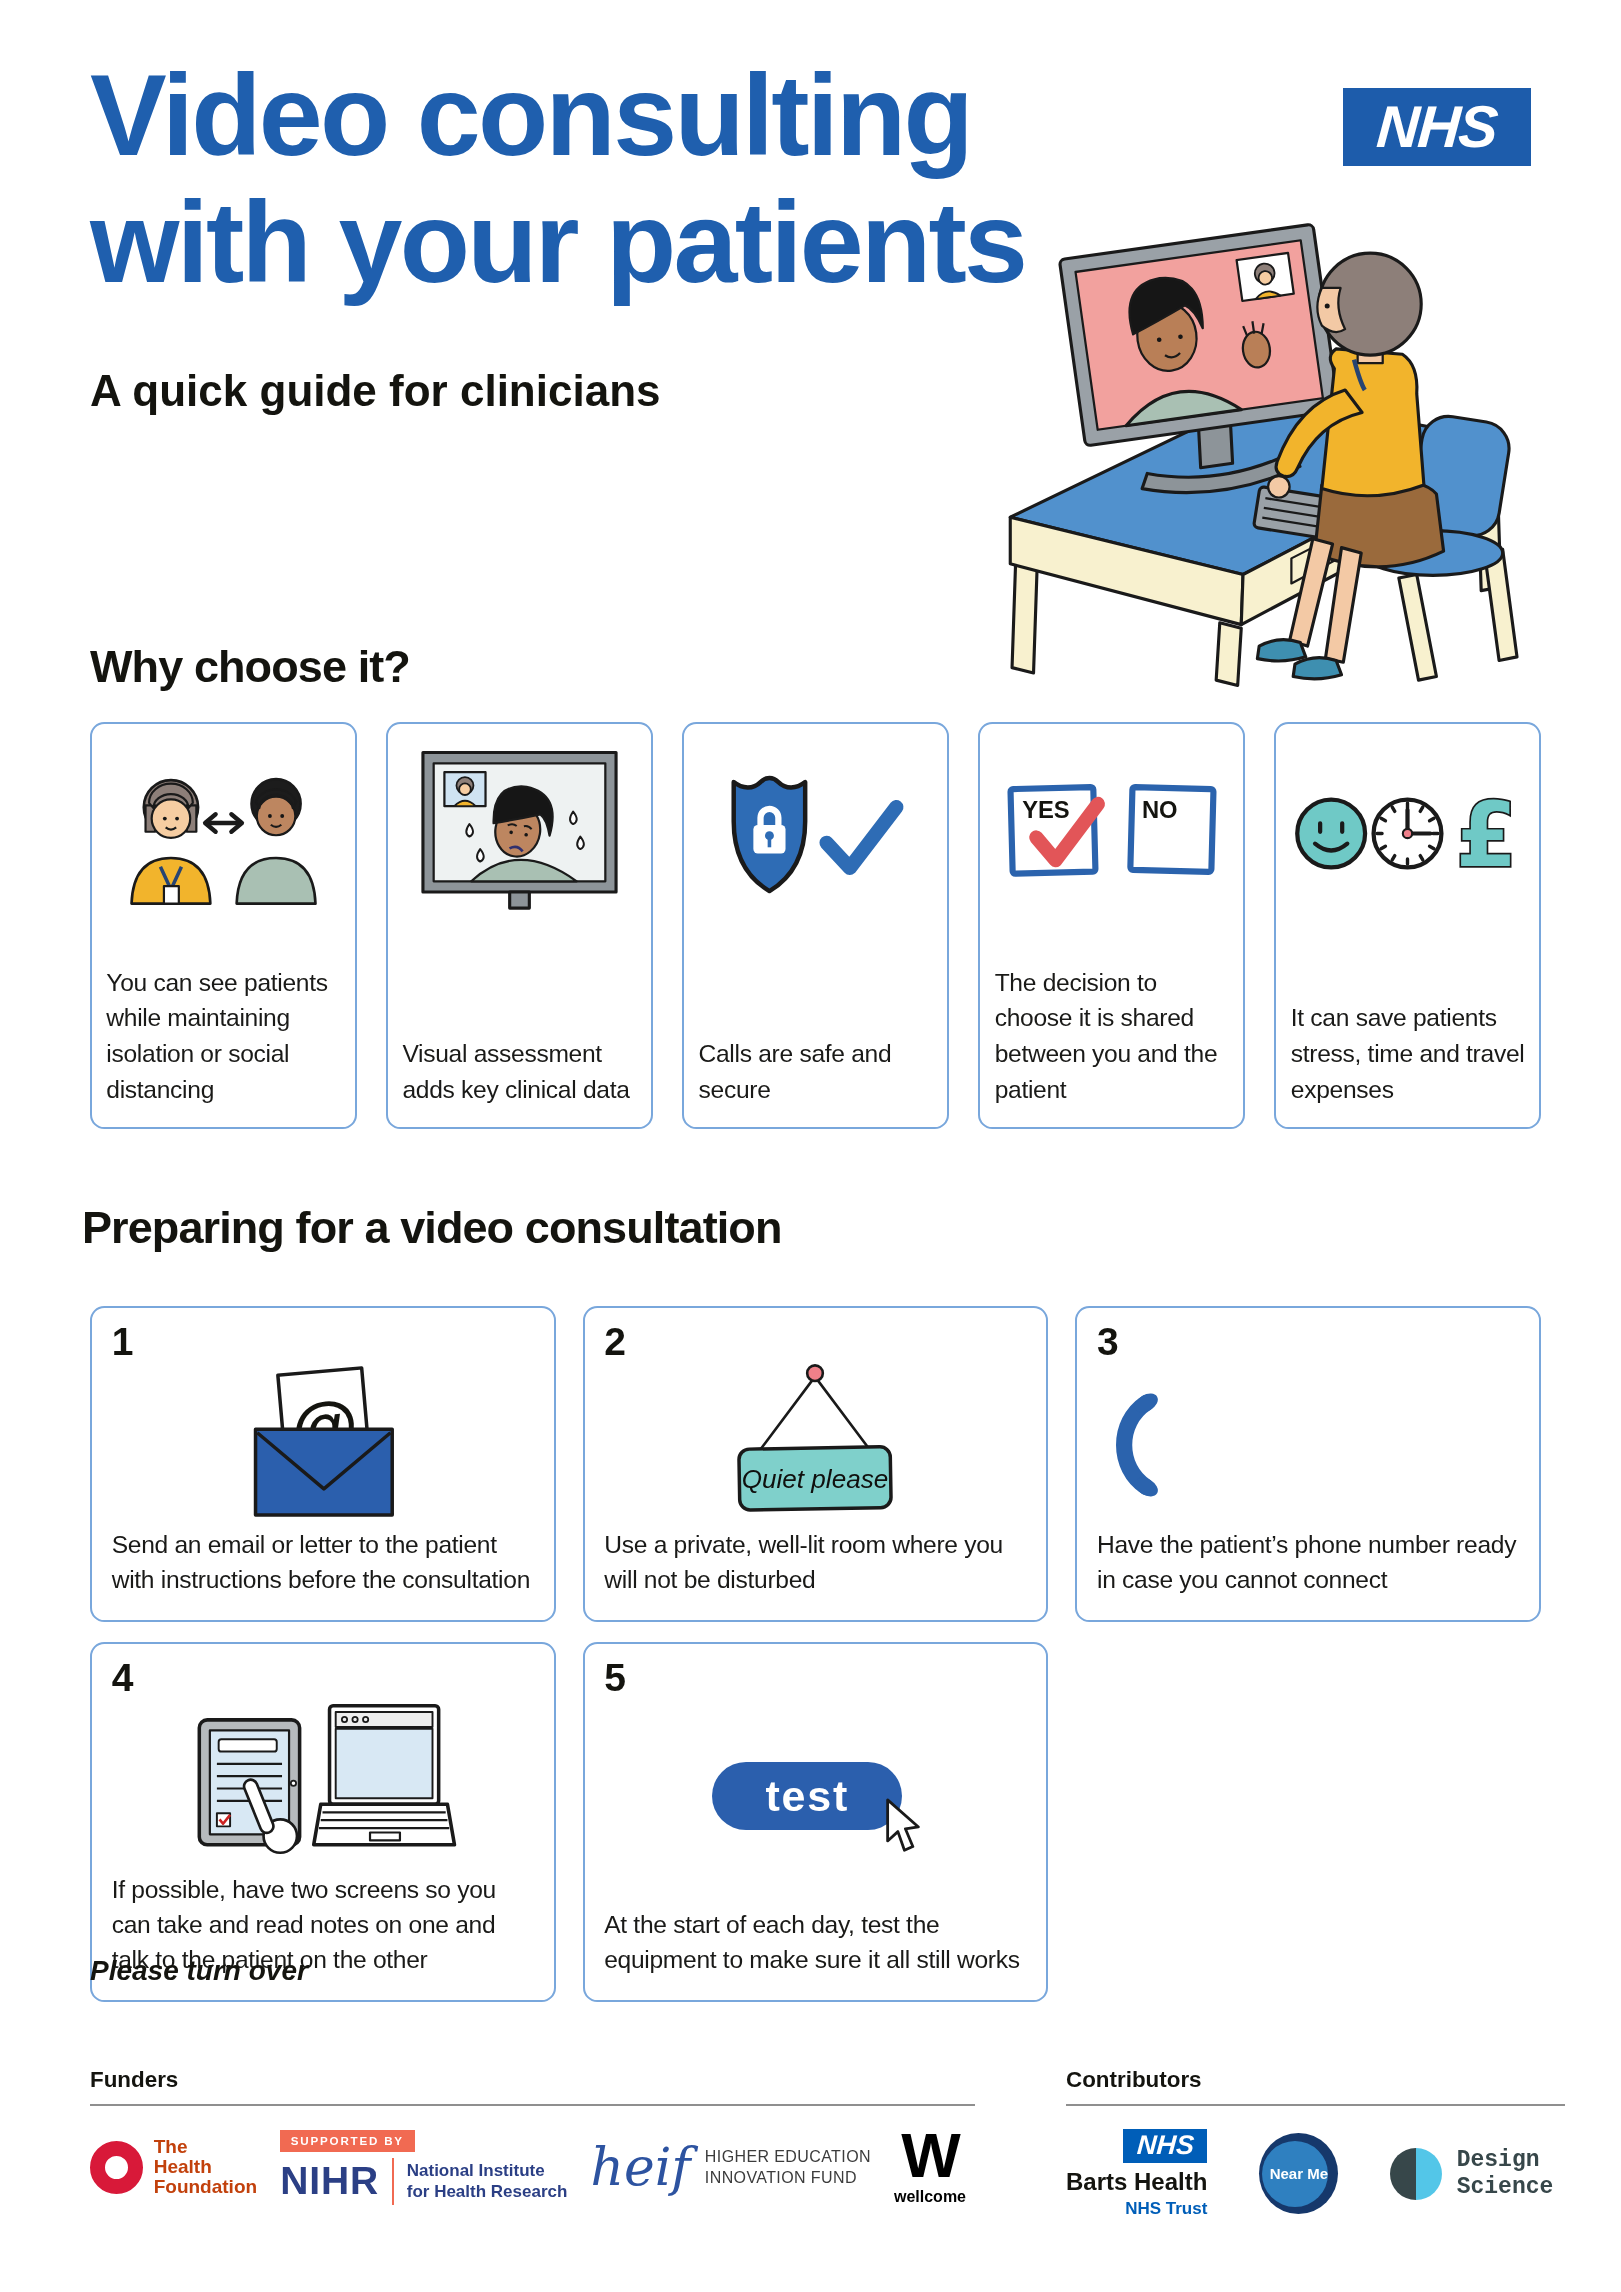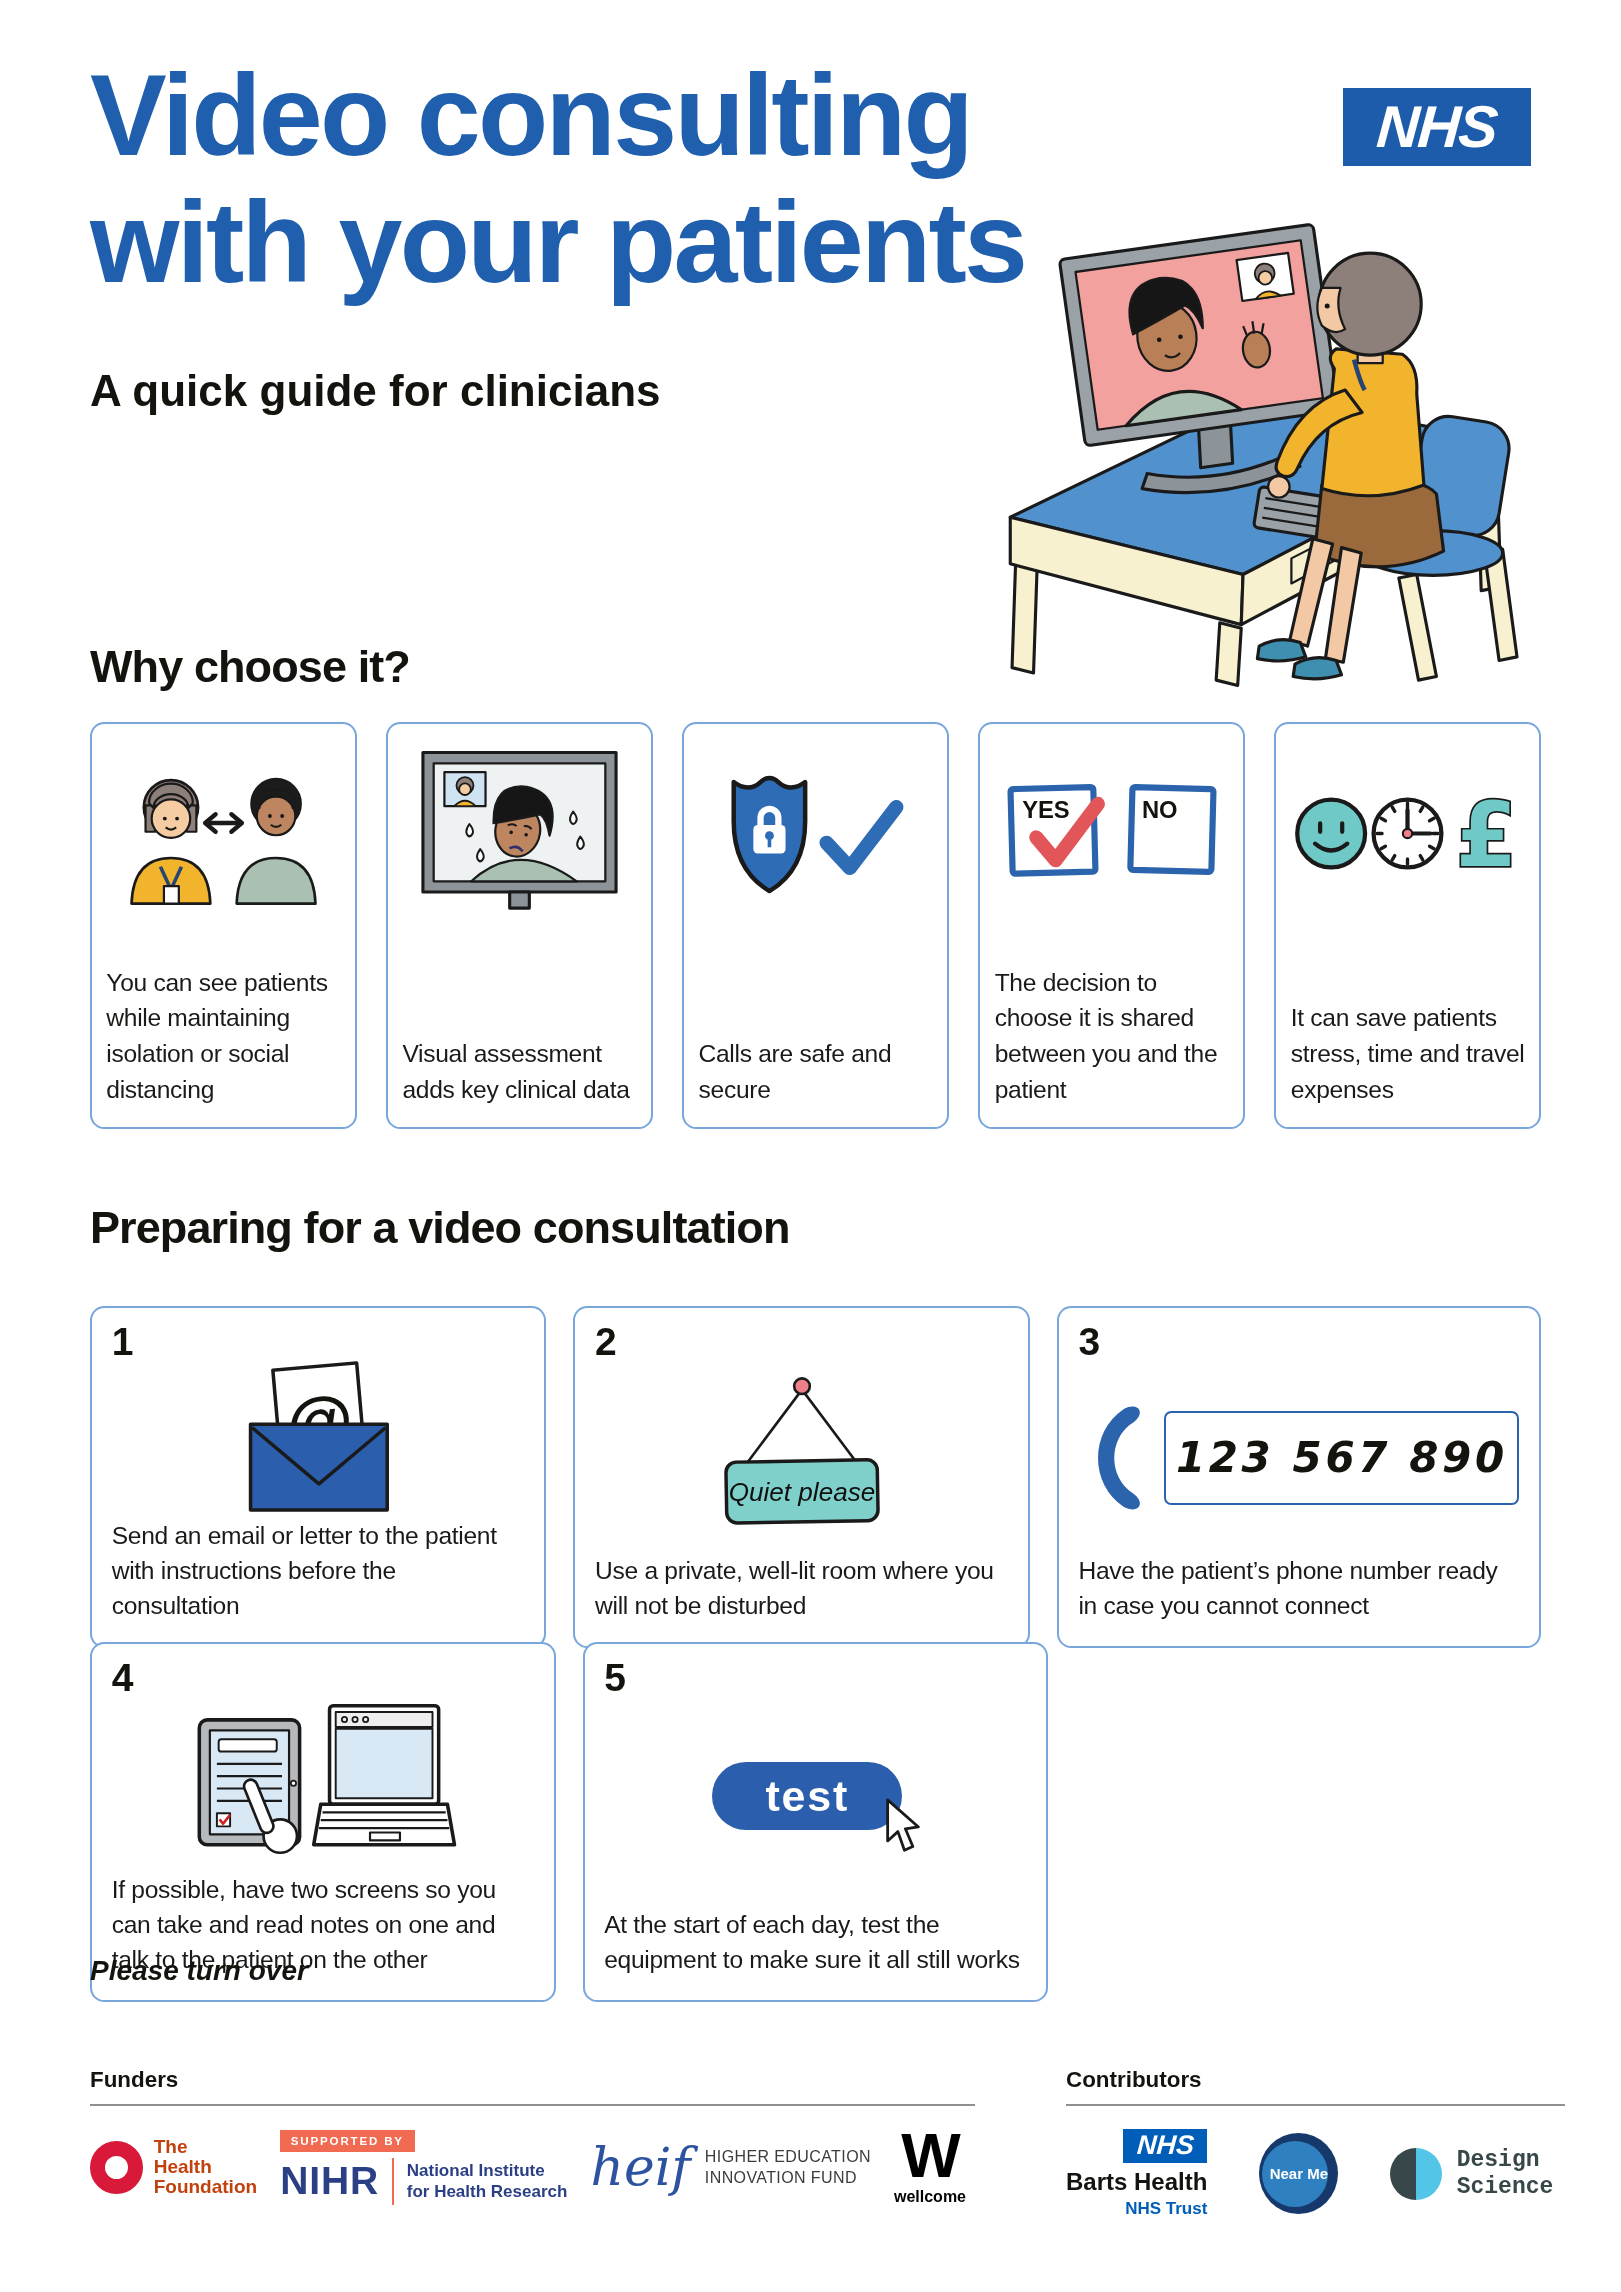--- a/index.html
+++ b/index.html
@@ -19,21 +19,21 @@
     display:flex;align-items:center;justify-content:center;
   }
   .nhs-logo span{
     color:#ffffff;font-size:59px;font-weight:bold;font-style:italic;
     transform:skewX(-4deg);letter-spacing:-1.8px;
   }
   .hero{left:994px;top:134px;width:533px;height:573px;}
   
   .sec-h{font-size:45px;font-weight:bold;color:#14140f;letter-spacing:-0.9px;}
   .why-h{left:90px;top:641px;}
-  .prep-h{left:90px;top:1202px;}
+  .prep-h{left:82px;top:1202px;}
   
   .card{
     border:2.7px solid #79a7dc;border-radius:14.3px;background:#fff;
     display:flex;flex-direction:column;box-sizing:border-box;
   }
   .why-cards{
     left:90px;top:722px;width:1451px;height:407px;
     display:grid;grid-template-columns:repeat(5,1fr);grid-gap:29.6px;
   }
   .why-card{padding:19.7px 14.3px;}
@@ -349,23 +349,20 @@
 
   <div class="card prep-card">
     <div class="card-num">3</div>
     <div class="prep-icon">
       <div class="phone-row">
         <svg width="59" height="118" viewBox="0 0 80 150">
           <path d="M60,18 C20,44 20,106 60,132" fill="none" stroke="#2b63ad" stroke-width="22" stroke-linecap="round"></path>
           <ellipse cx="60" cy="18" rx="17" ry="11" fill="#2b63ad" transform="rotate(-30 60 18)"></ellipse>
           <ellipse cx="60" cy="132" rx="17" ry="11" fill="#2b63ad" transform="rotate(30 60 132)"></ellipse>
         </svg>
-        <div class="phone-box">
-          <span>123 567 890</span>
-        </div>
       </div>
     </div>
     <div class="prep-text">Have the patient’s phone number ready in case you cannot connect</div>
   </div>
 </div>
 
 <div class="abs prep-row2">
 
   <div class="card prep-card">
     <div class="card-num">4</div>

